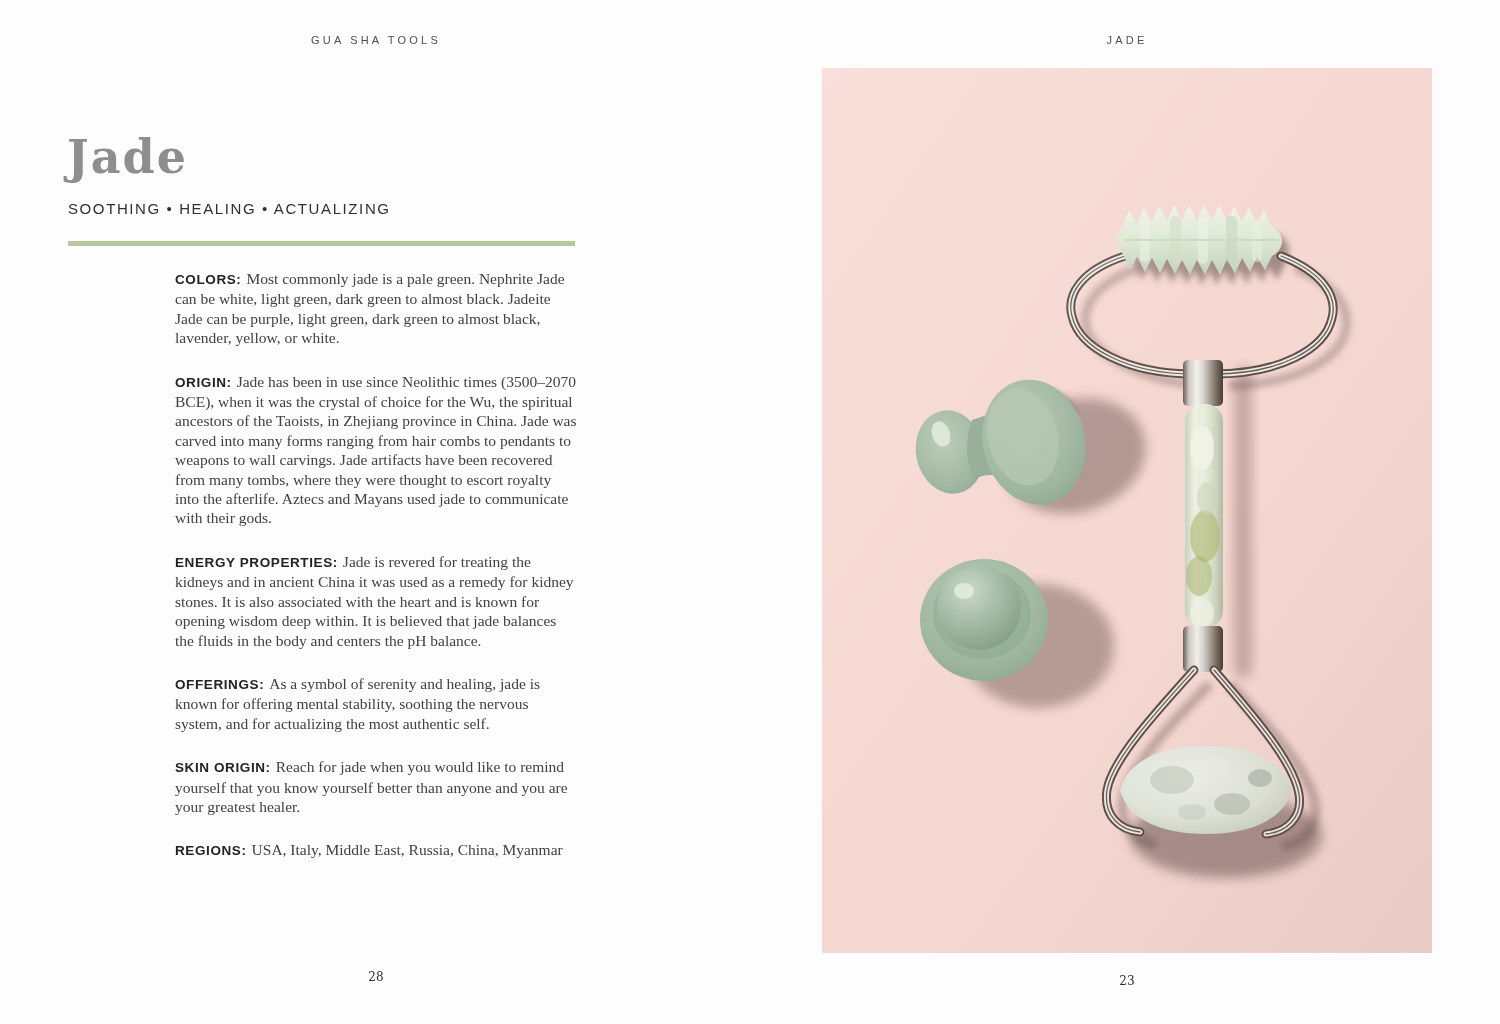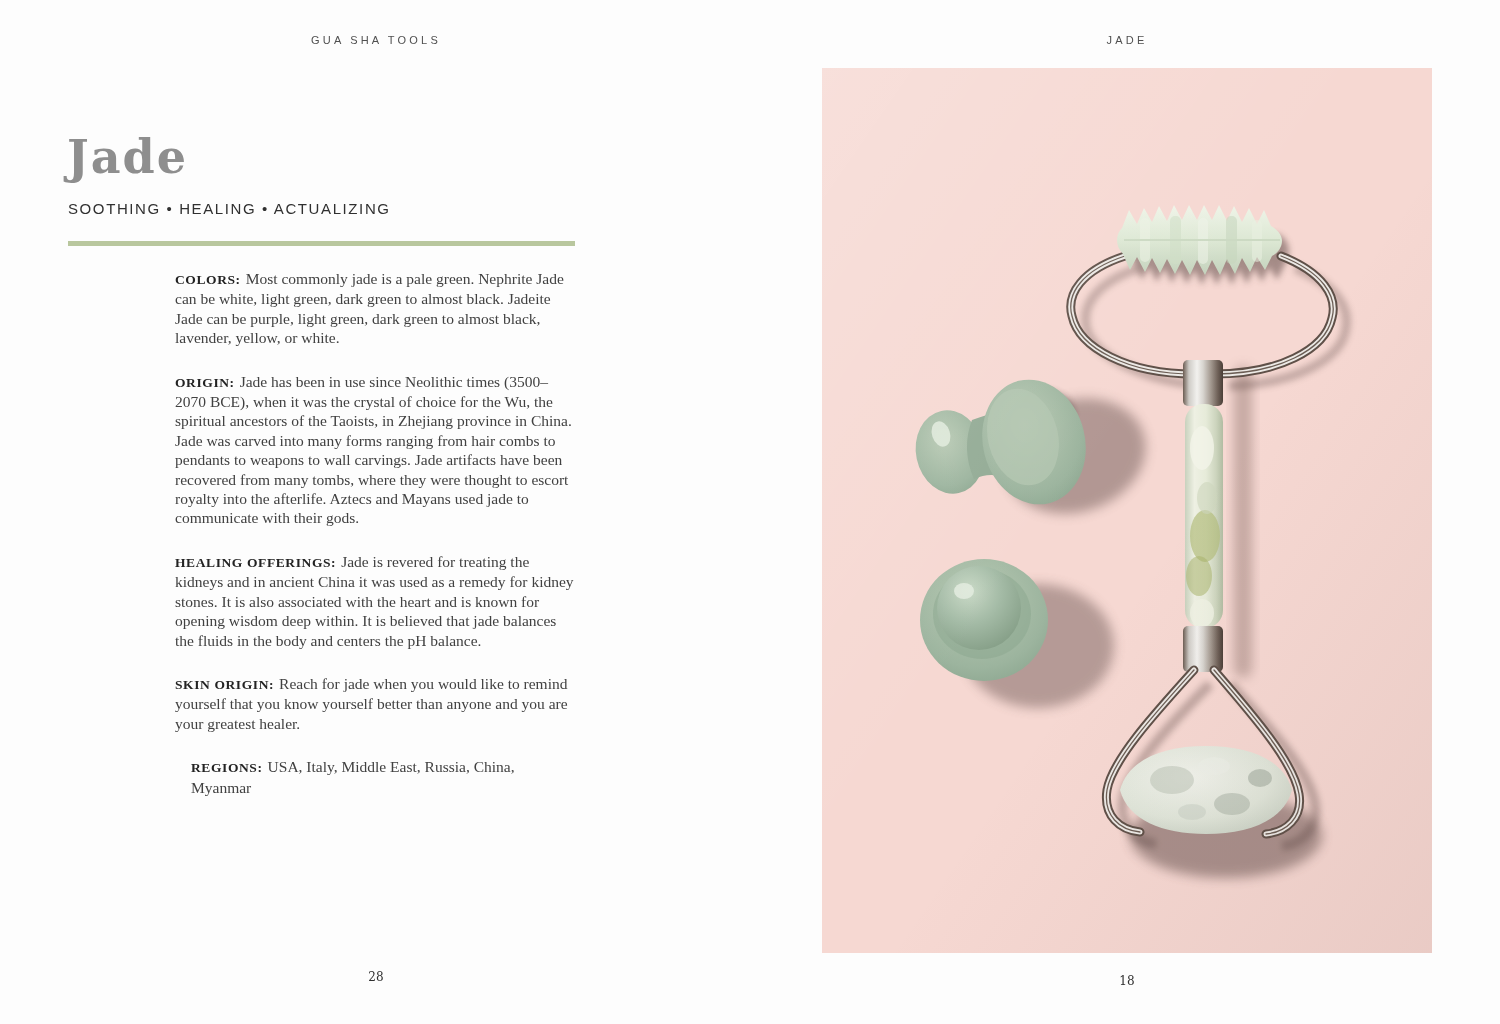--- a/index.html
+++ b/index.html
@@ -25,23 +25,23 @@
   }
   .rule{
     position:absolute;left:68px;top:241px;width:507px;height:5px;
     background:#b9c79e;
   }
   .copy{
     position:absolute;left:175px;top:269px;width:402px;
     font-size:15.5px;line-height:19.4px;color:#414141;
   }
   .copy p{margin:0 0 24px 0;}
-  .copy p:last-child{margin-bottom:0;margin-left:16px;}
+  .copy p:last-child{margin-bottom:0;}
   .label{
-    font-family:Liberation Serif, serif;font-weight:bold;
+    font-family:Liberation Sans, sans-serif;font-weight:bold;
     font-size:13.5px;letter-spacing:0.6px;color:#232323;margin-right:5px;
   }
   .page-number{
     position:absolute;text-align:center;font-family:"DejaVu Serif",serif;
     font-size:12px;color:#2f2f2f;
   }
   .page-number.left{left:175px;width:402px;top:970px;}
   .page-number.right{left:822px;width:610px;top:974px;}
   .photo{position:absolute;left:822px;top:68px;width:610px;height:885px;}
 </style>
@@ -54,21 +54,22 @@
 
   <div class="title">Jade</div>
 
   <div class="subtitle">SOOTHING • HEALING • ACTUALIZING</div>
 
   <div class="rule"></div>
 
   <div class="copy">
     <p><span class="label">COLORS:</span><span>Most commonly jade is a pale green. Nephrite Jade can be white, light green, dark green to almost black. Jadeite Jade can be purple, light green, dark green to almost black, lavender, yellow, or white.</span></p>
     <p><span class="label">ORIGIN:</span><span>Jade has been in use since Neolithic times (3500–2070 BCE), when it was the crystal of choice for the Wu, the spiritual ancestors of the Taoists, in Zhejiang province in China. Jade was carved into many forms ranging from hair combs to pendants to weapons to wall carvings. Jade artifacts have been recovered from many tombs, where they were thought to escort royalty into the afterlife. Aztecs and Mayans used jade to communicate with their gods.</span></p>
-    <p><span class="label">HEALING OFFERINGS:</span><span>Jade is revered for treating the kidneys and in ancient China it was used as a remedy for kidney stones. It is also associated with the heart and is known for opening wisdom deep within. It is believed that jade balances the fluids in the body and centers the pH balance.</span></p>
+    <p><span class="label">ENERGY PROPERTIES:</span><span>Jade is revered for treating the kidneys and in ancient China it was used as a remedy for kidney stones. It is also associated with the heart and is known for opening wisdom deep within. It is believed that jade balances the fluids in the body and centers the pH balance.</span></p>
+    <p><span class="label">OFFERINGS:</span><span>As a symbol of serenity and healing, jade is known for offering mental stability, soothing the nervous system, and for actualizing the most authentic self.</span></p>
     <p><span class="label">SKIN ORIGIN:</span><span>Reach for jade when you would like to remind yourself that you know yourself better than anyone and you are your greatest healer.</span></p>
     <p><span class="label">REGIONS:</span><span>USA, Italy, Middle East, Russia, China, Myanmar</span></p>
   </div>
 
   <div class="page-number left">28</div>
 
   <div class="running-head right">JADE</div>
 
   <svg class="photo" viewBox="0 0 610 885" xmlns="http://www.w3.org/2000/svg">
     <defs>
@@ -211,15 +212,15 @@
         <ellipse cx="438" cy="710" rx="12" ry="9" fill="#98a396"></ellipse>
         <ellipse cx="370" cy="744" rx="14" ry="8" fill="#c7cfc4"></ellipse>
         <ellipse cx="392" cy="698" rx="16" ry="9" fill="#eef1ea"></ellipse>
       </g>
     </g>
 
     <rect x="0" y="0" width="610" height="885" fill="url(#vignTL)"></rect>
     <rect x="0" y="0" width="610" height="885" fill="url(#vignBR)"></rect>
   </svg>
 
-  <div class="page-number right">18</div>
+  <div class="page-number right">23</div>
 
 </div>
 
 </body></html>

